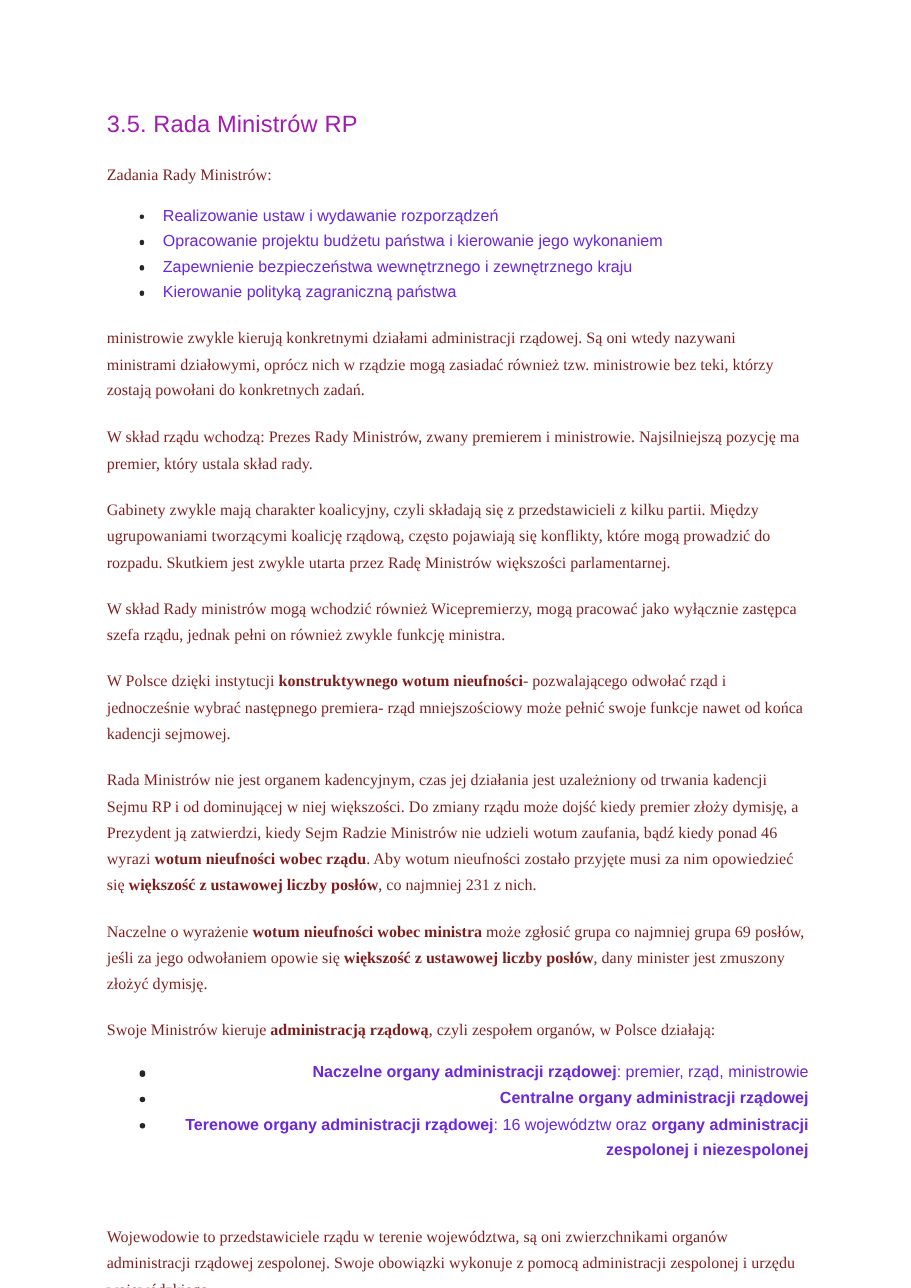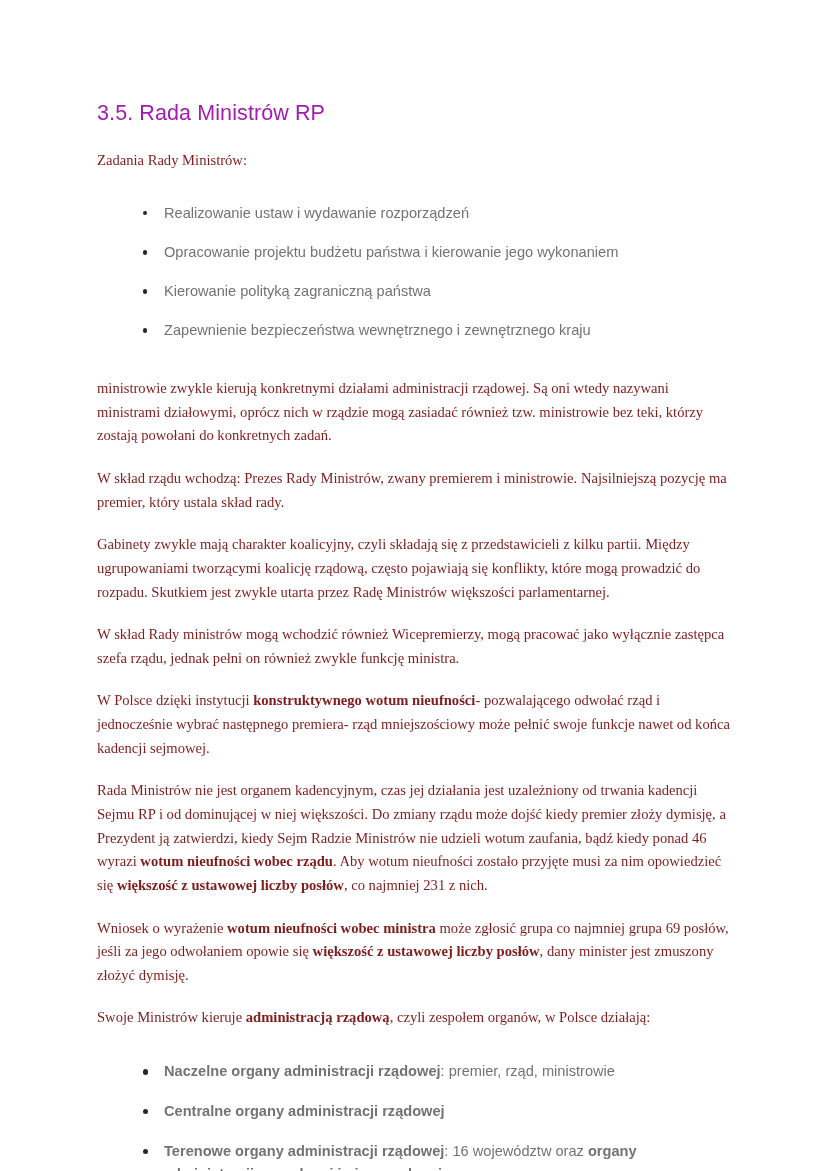--- a/index.html
+++ b/index.html
@@ -47,28 +47,29 @@
     padding-top: 55px;
   }
   ul.bullets {
     list-style: none;
     margin: 0;
     padding: 0;
     padding-top: 13px;
   }
   ul.bullets.tight {
     padding-top: 14px;
+    text-align: right;
   }
   ul.bullets li {
     position: relative;
     font-size: 14.6px;
     line-height: 1.585;
     padding-left: 51px;
-    margin: 16px;
-    color: #737373;
+    margin: 0;
+    color: #6d28d9;
   }
   ul.bullets li::before {
     content: "";
     position: absolute;
     left: 30px;
     top: 9.5px;
     width: 4.4px;
     height: 4.4px;
     border-radius: 50%;
     background: #262626;
@@ -89,37 +90,37 @@
 
 <div class="page">
 
   <h1 class="doc-title">3.5. Rada Ministrów RP</h1>
 
   <p class="para intro-para">Zadania Rady Ministrów:</p>
 
   <ul class="bullets">
     <li>Realizowanie ustaw i wydawanie rozporządzeń</li>
     <li>Opracowanie projektu budżetu państwa i kierowanie jego wykonaniem</li>
+    <li>Zapewnienie bezpieczeństwa wewnętrznego i zewnętrznego kraju</li>
     <li>Kierowanie polityką zagraniczną państwa</li>
-    <li>Zapewnienie bezpieczeństwa wewnętrznego i zewnętrznego kraju</li>
   </ul>
 
   <p class="para">ministrowie zwykle kierują konkretnymi działami administracji rządowej. Są oni wtedy nazywani ministrami działowymi, oprócz nich w rządzie mogą zasiadać również tzw. ministrowie bez teki, którzy zostają powołani do konkretnych zadań.</p>
 
   <p class="para">W skład rządu wchodzą: Prezes Rady Ministrów, zwany premierem i ministrowie. Najsilniejszą pozycję ma premier, który ustala skład rady.</p>
 
   <p class="para">Gabinety zwykle mają charakter koalicyjny, czyli składają się z przedstawicieli z kilku partii. Między ugrupowaniami tworzącymi koalicję rządową, często pojawiają się konflikty, które mogą prowadzić do rozpadu. Skutkiem jest zwykle utarta przez Radę Ministrów większości parlamentarnej.</p>
 
   <p class="para">W skład Rady ministrów mogą wchodzić również Wicepremierzy, mogą pracować jako wyłącznie zastępca szefa rządu, jednak pełni on również zwykle funkcję ministra.</p>
 
   <p class="para"><span>W Polsce dzięki instytucji </span><b>konstruktywnego wotum nieufności</b><span>- pozwalającego odwołać rząd i jednocześnie wybrać następnego premiera- rząd mniejszościowy może pełnić swoje funkcje nawet od końca kadencji sejmowej.</span></p>
 
   <p class="para"><span>Rada Ministrów nie jest organem kadencyjnym, czas jej działania jest uzależniony od trwania kadencji Sejmu RP i od dominującej w niej większości. Do zmiany rządu może dojść kiedy premier złoży dymisję, a Prezydent ją zatwierdzi, kiedy Sejm Radzie Ministrów nie udzieli wotum zaufania, bądź kiedy ponad 46 wyrazi </span><b>wotum nieufności wobec rządu</b><span>. Aby wotum nieufności zostało przyjęte musi za nim opowiedzieć się </span><b>większość z ustawowej liczby posłów</b><span>, co najmniej 231 z nich.</span></p>
 
-  <p class="para"><span>Wniosek o wyrażenie </span><b>wotum nieufności wobec ministra</b><span> może zgłosić grupa co najmniej grupa 69 posłów, jeśli za jego odwołaniem opowie się </span><b>większość z ustawowej liczby posłów</b><span>, dany minister jest zmuszony złożyć dymisję.</span></p>
+  <p class="para"><span>Naczelne o wyrażenie </span><b>wotum nieufności wobec ministra</b><span> może zgłosić grupa co najmniej grupa 69 posłów, jeśli za jego odwołaniem opowie się </span><b>większość z ustawowej liczby posłów</b><span>, dany minister jest zmuszony złożyć dymisję.</span></p>
 
   <p class="para"><span>Swoje Ministrów kieruje </span><b>administracją rządową</b><span>, czyli zespołem organów, w Polsce działają:</span></p>
 
   <ul class="bullets bold-list tight">
     <li><b>Naczelne organy administracji rządowej</b><span>: premier, rząd, ministrowie</span></li>
     <li><b>Centralne organy administracji rządowej</b><span></span></li>
     <li><b>Terenowe organy administracji rządowej</b><span>: 16 województw oraz </span><b>organy administracji zespolonej i niezespolonej</b></li>
   </ul>
 
   <p class="para gap-para">Wojewodowie to przedstawiciele rządu w terenie województwa, są oni zwierzchnikami organów administracji rządowej zespolonej. Swoje obowiązki wykonuje z pomocą administracji zespolonej i urzędu wojewódzkiego.</p>

